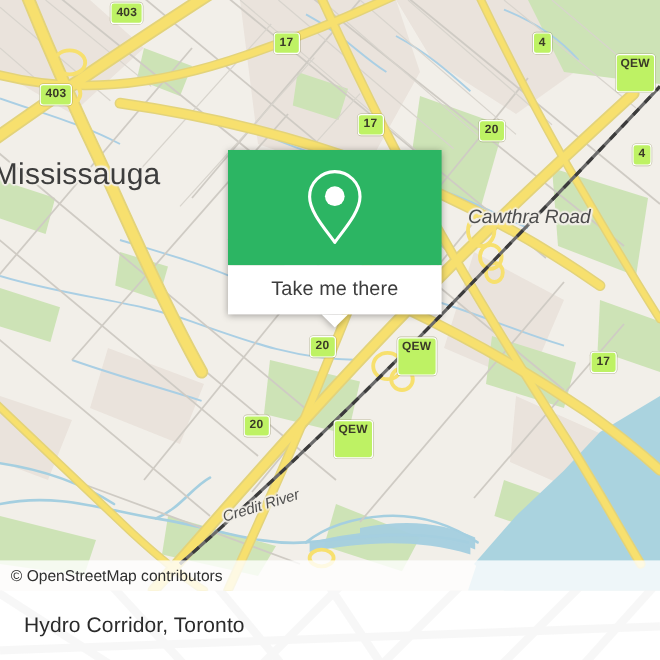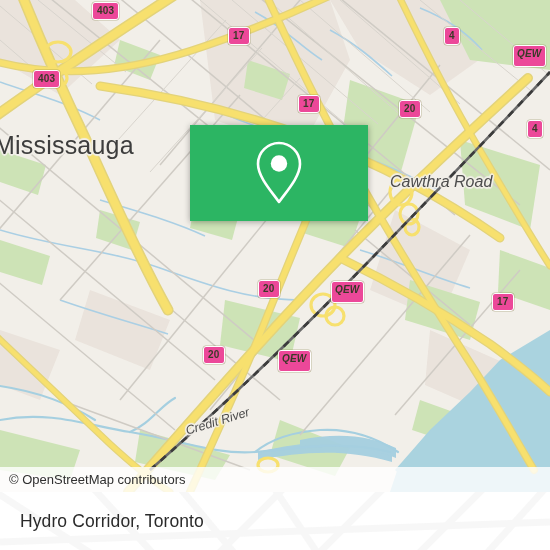--- a/index.html
+++ b/index.html
@@ -27,35 +27,35 @@
     left: 0; top: 0;
     width: 550px; height: 492px;
     overflow: hidden;
     background: #f2efe9;
   }
   #map-svg { display:block; position:absolute; left:0; top:0; }
 
   
   .shield {
     position: absolute;
-    background: #ec4899;
+    background: #bef264;
     border: 1.5px solid #ffffff;
     border-radius: 3px;
     color: #3a3a28;
     font-family: "Liberation Sans", sans-serif;
     font-weight: bold;
     font-size: 10px;
     line-height: 13px;
     padding: 1px 4px 2px 4px;
     text-align: center;
     box-shadow: 0 0 0 0.5px rgba(120,120,60,.45);
     white-space: nowrap;
     letter-spacing: .2px;
   }
-  .shield.wide { padding: 1px 3px 6px 3px; font-style: italic; }
+  .shield.wide { padding: 1px 3px 16px 3px; }
 
   .map-label {
     position: absolute;
     color: #4a4a4a;
     white-space: nowrap;
     text-shadow:
       1.6px 0 1px #f2efe9, -1.6px 0 1px #f2efe9,
       0 1.6px 1px #f2efe9, 0 -1.6px 1px #f2efe9,
       1.2px 1.2px 1px #f2efe9, -1.2px -1.2px 1px #f2efe9,
       1.2px -1.2px 1px #f2efe9, -1.2px 1.2px 1px #f2efe9;
@@ -348,20 +348,24 @@
     <div class="map-label label-road" style="left:390px; top:173px;">Cawthra Road</div>
     <div class="map-label label-road" style="left:186px; top:424px; transform: rotate(-17deg); transform-origin: left center; font-size:12.5px;">Credit River</div>
 
     <div id="popup">
       <div id="popup-head">
         <svg width="52" height="66" viewBox="0 0 52 66">
           <path d="M26 3 C14.4 3 5 12.4 5 24 C5 37 19 52 26 62 C33 52 47 37 47 24 C47 12.4 37.6 3 26 3 Z" fill="none" stroke="#ffffff" stroke-width="2.6" stroke-linejoin="round"></path>
           <circle cx="26" cy="23.5" r="8.2" fill="#ffffff"></circle>
         </svg>
       </div>
+      <div id="popup-body">
+        <span id="popup-label">Take me there</span>
+        <div id="popup-tail"></div>
+      </div>
     </div>
 
     <div id="attribution">
       <span>© OpenStreetMap contributors</span>
     </div>
   </div>
 
   <div id="footer">
     <svg id="footer-watermark" viewBox="0 0 550 110">
       <g fill="none" stroke="#f0f0f0" stroke-width="7">

